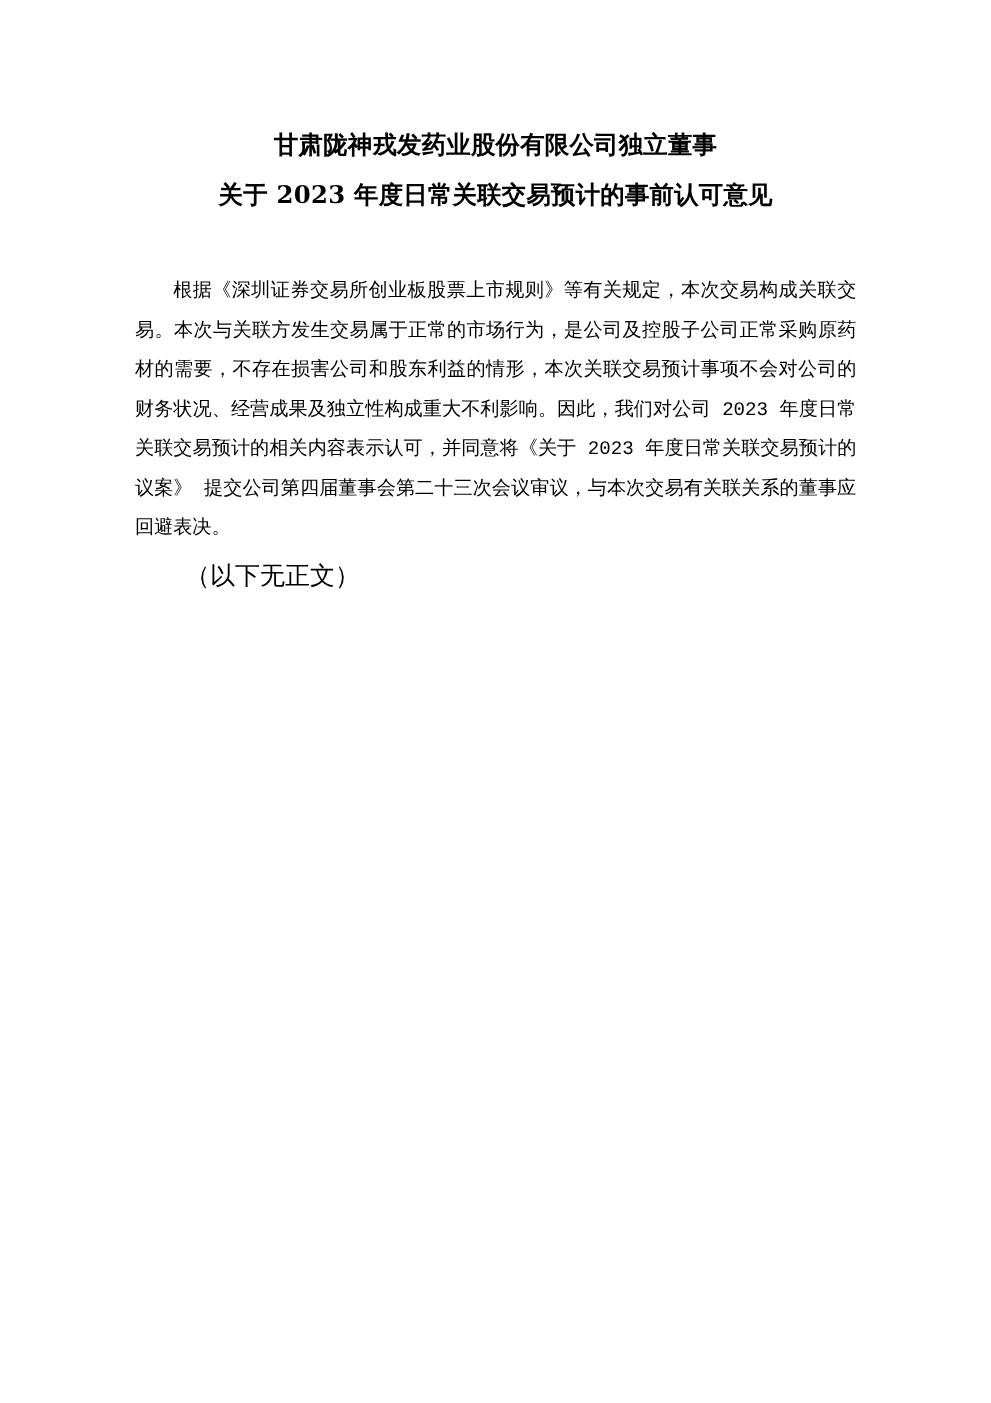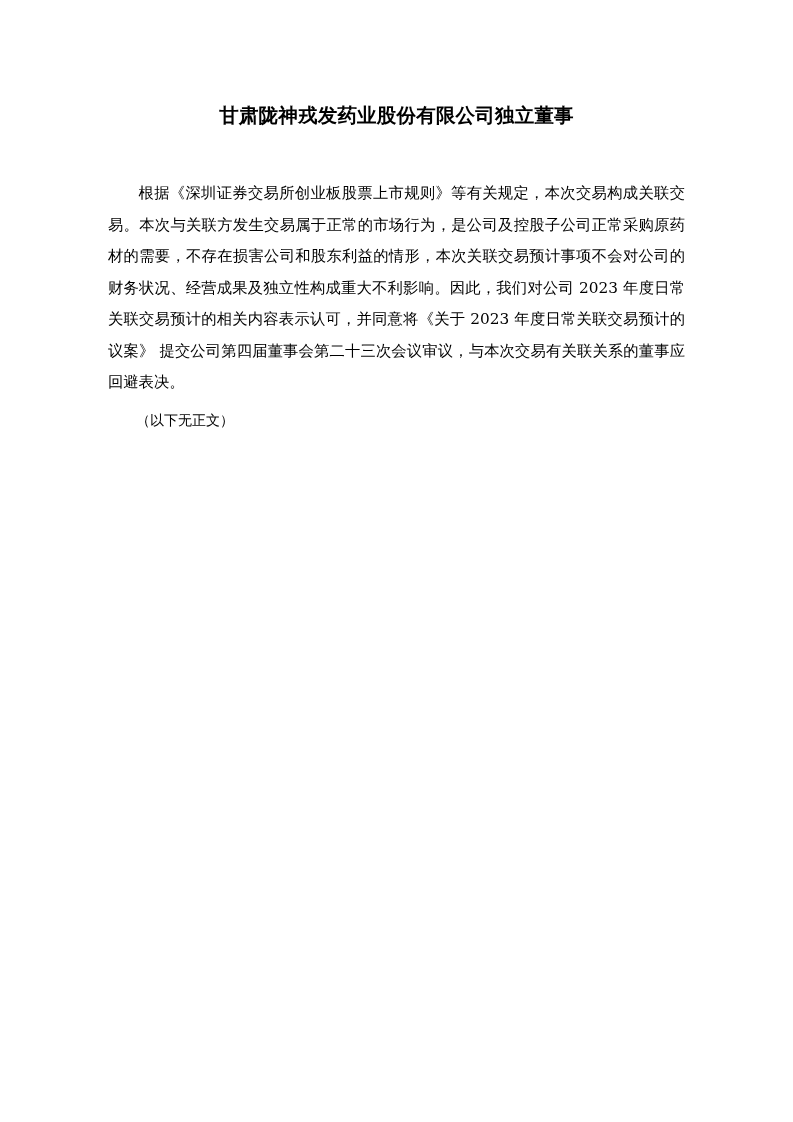--- a/index.html
+++ b/index.html
@@ -44,35 +44,37 @@
     text-justify: inter-ideograph;
   }
   .para {
     margin: 0 0 0.5px 0;
     text-indent: 2em;
     text-align: justify;
     text-justify: inter-ideograph;
   }
   .para.last {
     margin-bottom: 0;
+    font-family: Liberation Mono, monospace;
   }
   .closing {
     margin: 6px 0 0 0;
     text-indent: 2em;
-    font-size: 14px;
+    font-size: 20px;
     line-height: 31.5px;
   }
 </style>
 </head>
 <body>
 
 <div class="page">
 
   <h1 class="doc-title">
     <span class="line">甘肃陇神戎发药业股份有限公司独立董事</span>
+    <span class="line">关于 2023 年度日常关联交易预计的事前认可意见</span>
   </h1>
 
   <div class="title-gap"></div>
 
   <div class="body-block">
     <p class="para last">根据《深圳证券交易所创业板股票上市规则》等有关规定，本次交易构成关联交易。本次与关联方发生交易属于正常的市场行为，是公司及控股子公司正常采购原药材的需要，不存在损害公司和股东利益的情形，本次关联交易预计事项不会对公司的财务状况、经营成果及独立性构成重大不利影响。因此，我们对公司 2023 年度日常关联交易预计的相关内容表示认可，并同意将《关于 2023 年度日常关联交易预计的议案》 提交公司第四届董事会第二十三次会议审议，与本次交易有关联关系的董事应回避表决。</p>
     <p class="closing">（以下无正文）</p>
   </div>
 
 </div>

